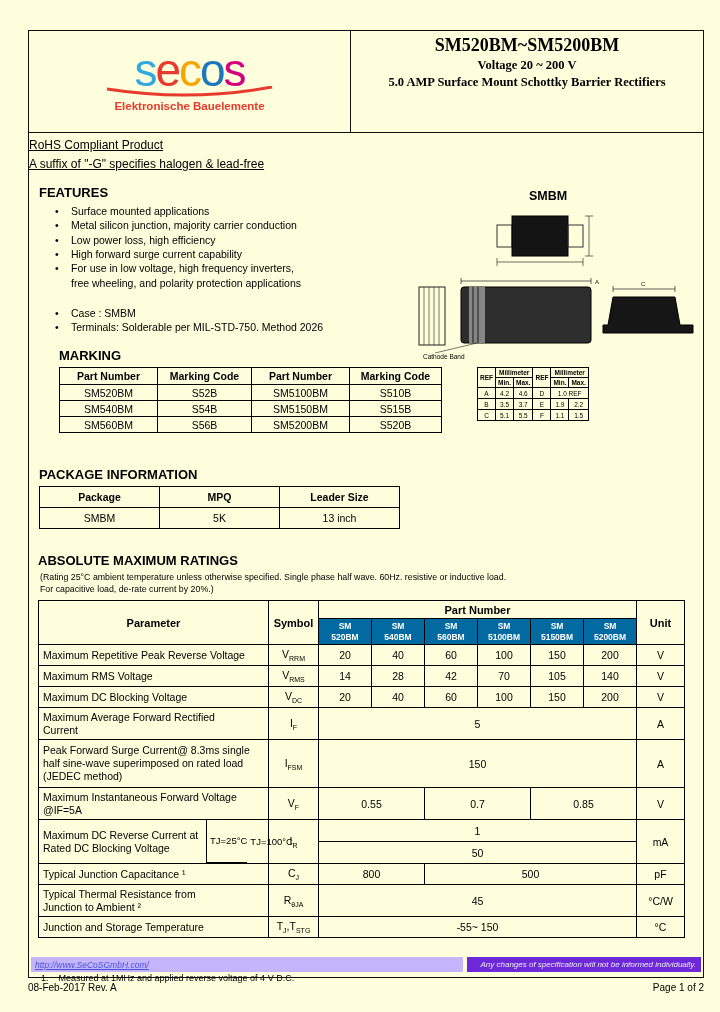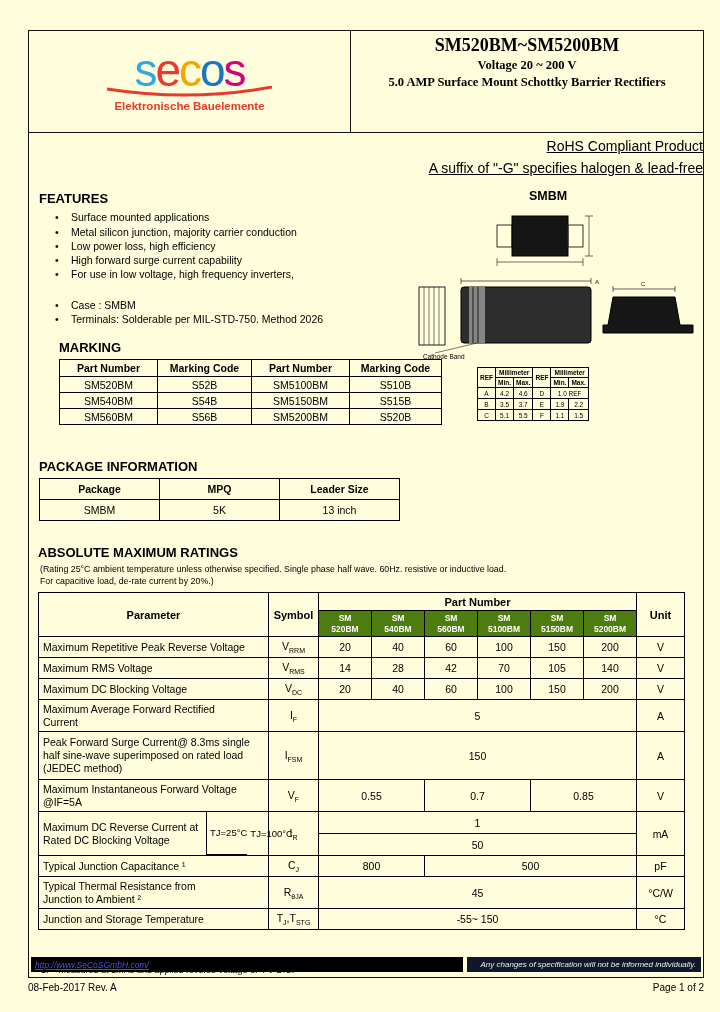--- a/index.html
+++ b/index.html
@@ -10,21 +10,21 @@
   
   .header { display:flex; height:102px; border-bottom:1.5px solid #111; }
   .header-left { width:322px; border-right:1.5px solid #111; display:flex; flex-direction:column; align-items:center; justify-content:center; }
   .logo-word { font-size:46px; font-weight:normal; letter-spacing:-2px; line-height:0.85; }
   .logo-swoosh { margin-top:-4px; }
   .logo-sub { color:#E63B2E; font-weight:bold; font-size:11.5px; margin-top:1px; }
   .header-right { flex:1; display:flex; flex-direction:column; align-items:center; justify-content:flex-start; font-family:"Liberation Serif", serif; gap:2px; padding-top:4px; }
   .t1 { font-size:18px; font-weight:bold; }
   .t2 { font-size:12.5px; font-weight:bold; }
 
-  .rohs { text-align:right; padding-top:3px; font-size:14px; line-height:1.55; }
+  .rohs { text-align:left; padding-top:3px; font-size:12px; line-height:1.55; }
   .u { text-decoration:underline; }
 
   .sec { margin-left:10px; }
   .h { font-size:13px; font-weight:bold; margin-bottom:4px; }
   .features { margin-top:12px; }
   .brow { display:flex; font-size:10.5px; line-height:1.36; padding-left:16px; width:390px; }
   .dot { width:16px; }
   .nodot { padding-left:32px; }
   .mech { margin-top:16px; }
 
@@ -54,40 +54,40 @@
   .dims td { height:11px; }
 
   
   .ratings-sec { margin:24px 0 0 9px; }
   .rnote { font-size:8.8px; line-height:1.3; margin-left:2px; }
   .ratings { table-layout:fixed; width:646px; margin-top:5px; }
   .ratings th, .ratings td { border:1px solid #000; }
   .h-main { font-size:11px; font-weight:bold; text-align:center; background:transparent; }
   .rh1 th { height:18px; }
   .rh2 .part-h { height:26px; }
-  .part-h { background:#4d7c0f; color:#fff; font-size:8.5px; font-weight:bold; text-align:center; line-height:1.25; }
+  .part-h { background:#0369a1; color:#fff; font-size:8.5px; font-weight:bold; text-align:center; line-height:1.25; }
   .param { text-align:left; font-size:10.5px; line-height:1.22; padding:1px 4px; }
   .param-narrow { padding-right:46px; }
   .sym, .val, .unit { text-align:center; font-size:10.5px; }
   sub { font-size:7px; }
   .r21 td { height:21px; }
   .r32 td { height:32px; }
   .r48 td { height:48px; }
   .p0 { padding:0; }
   .ir-wrap { display:flex; height:43px; }
   .ir-text { flex:1; display:flex; align-items:center; padding-left:4px; font-size:10.5px; line-height:1.22; }
   .ir-conds { width:62px; border-left:1px solid #000; display:flex; flex-direction:row; }
   .ir-cond { flex:1; display:flex; align-items:center; padding-left:3px; font-size:9.5px; }
   .ir-cond:first-child { border-bottom:1px solid #000; }
 
   .notes { margin:7px 0 0 12px; font-size:9px; line-height:1.5; white-space:pre-wrap; }
 
   
-  .fbar-l { position:absolute; left:2px; bottom:5px; width:432px; height:15px; background:#000000; display:flex; align-items:center; padding-left:4px; }
-  .fbar-r { position:absolute; left:438px; right:2px; bottom:5px; height:15px; background:#0f172a; display:flex; align-items:center; justify-content:flex-end; padding-right:5px; }
+  .fbar-l { position:absolute; left:2px; bottom:5px; width:432px; height:15px; background:#c4b5fd; display:flex; align-items:center; padding-left:4px; }
+  .fbar-r { position:absolute; left:438px; right:2px; bottom:5px; height:15px; background:#6d28d9; display:flex; align-items:center; justify-content:flex-end; padding-right:5px; }
   .furl { color:#4b52d9; font-size:8.5px; font-style:italic; text-decoration:underline; }
   .fnote { color:#eee; font-size:8px; font-style:italic; }
 
   .bottom-line { position:absolute; left:28px; right:16px; top:982px; display:flex; justify-content:space-between; font-size:10px; }
 </style>
 </head>
 <body>
 
 <div class="page">
   <div class="sheet">
@@ -126,20 +126,23 @@
           <span class="dot">•</span>
           <span>Low power loss, high efficiency</span>
         </div>
       <div class="brow">
           <span class="dot">•</span>
           <span>High forward surge current capability</span>
         </div>
       <div class="brow">
           <span class="dot">•</span>
           <span>For use in low voltage, high frequency inverters,</span>
+        </div>
+      <div class="brow nodot">
+          <span>free wheeling, and polarity protection applications</span>
         </div>
     </div>
 
     <div class="smbm-label">SMBM</div>
 
     <svg class="pkg-small" width="110" height="58" viewBox="0 0 110 58">
       <rect x="6" y="16" width="15" height="22" fill="none" stroke="#333" stroke-width="1"></rect>
       <rect x="21" y="7" width="56" height="40" fill="#141414" stroke="#000"></rect>
       <rect x="77" y="16" width="15" height="22" fill="none" stroke="#333" stroke-width="1"></rect>
       <line x1="98" y1="7" x2="98" y2="47" stroke="#333" stroke-width="0.7"></line>

